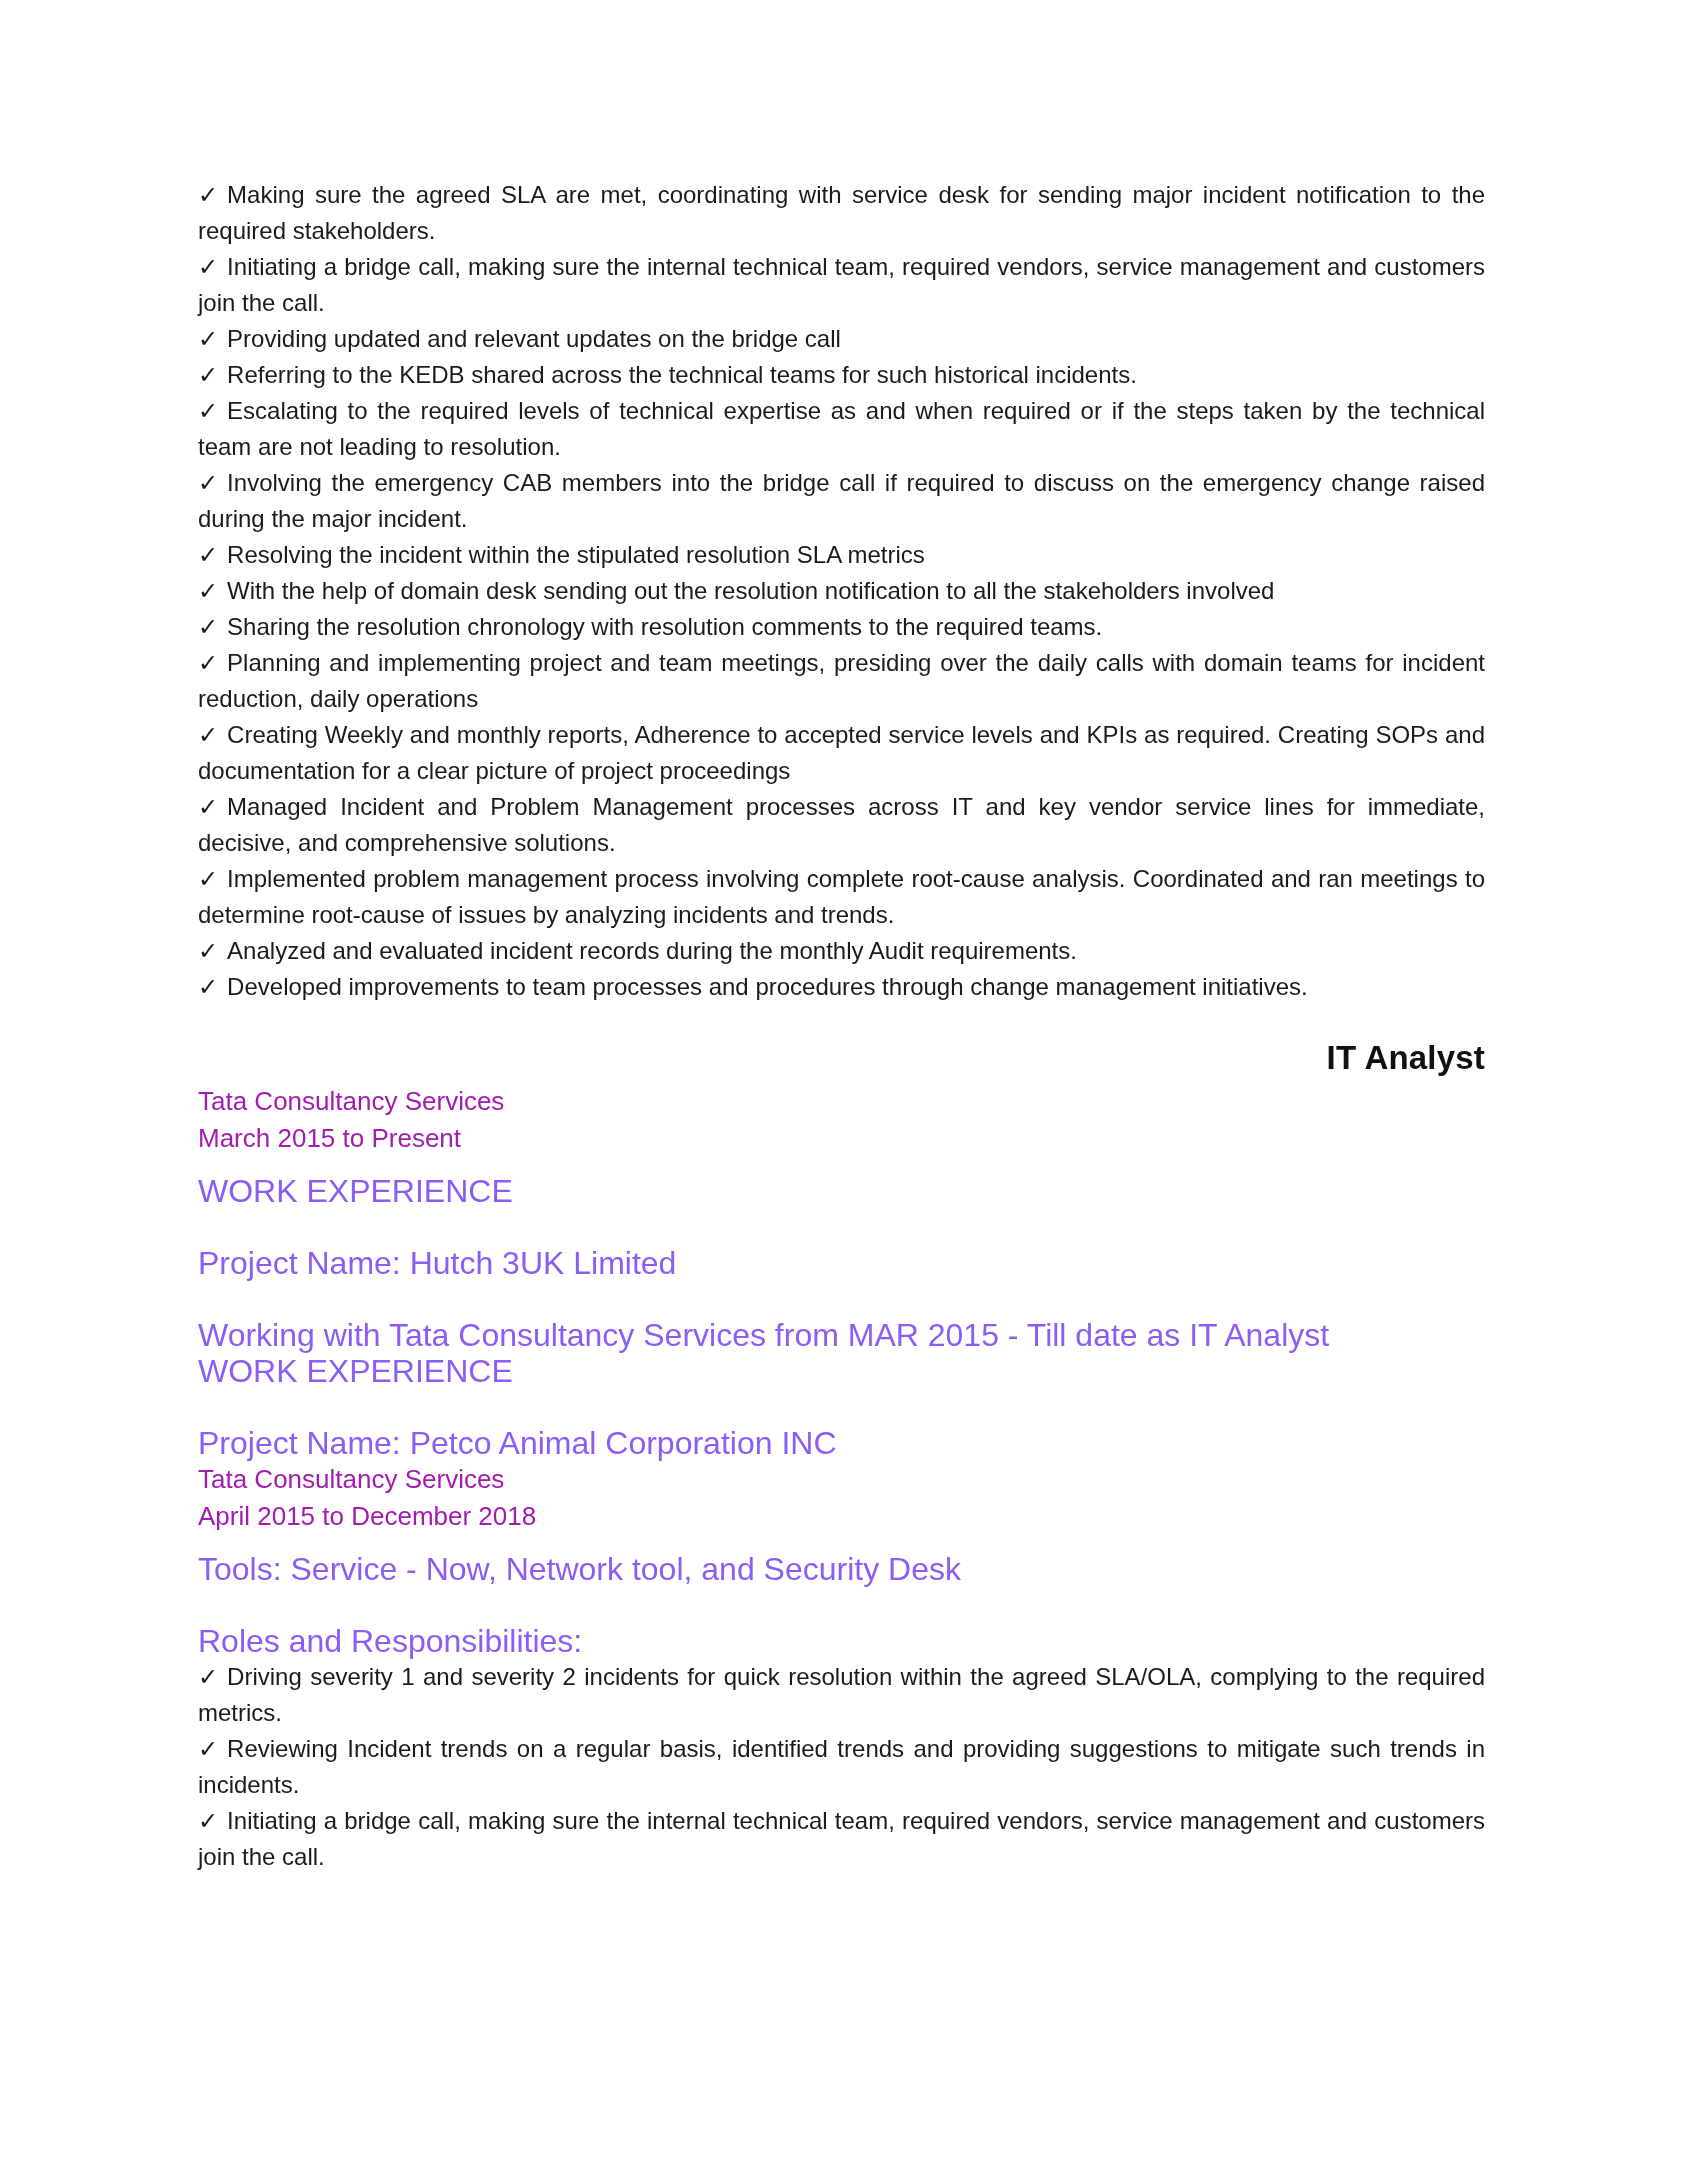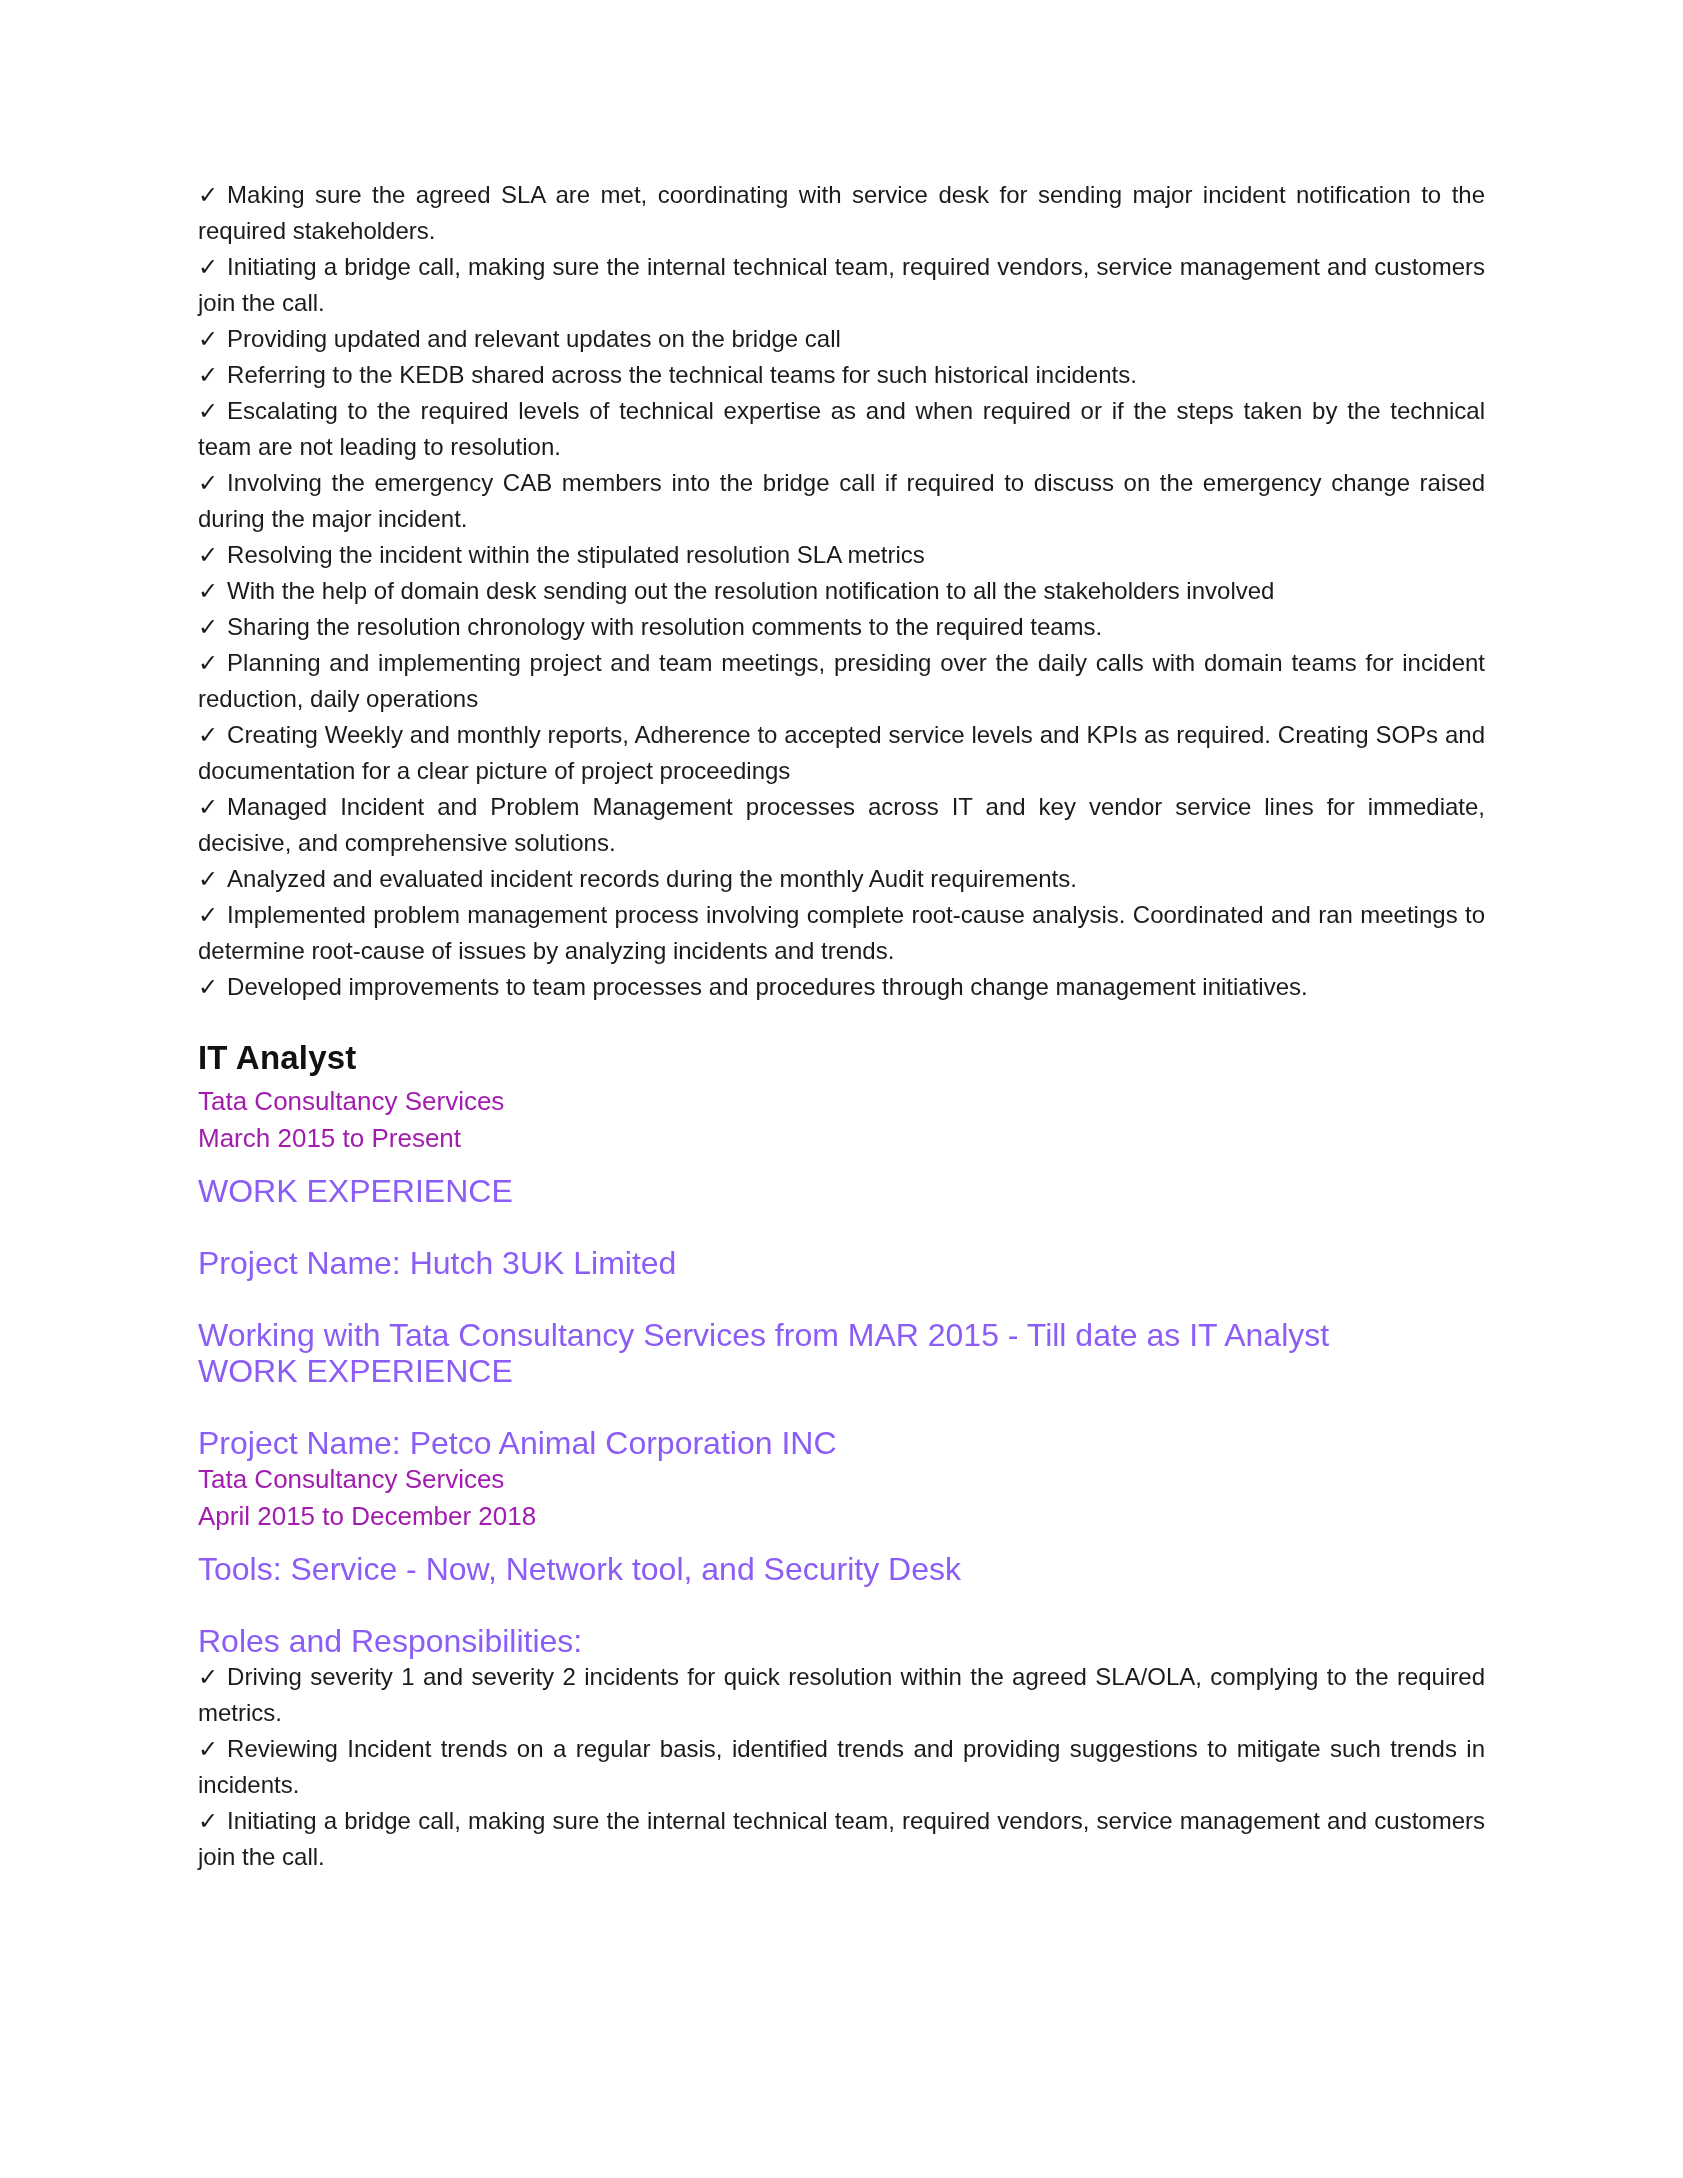--- a/index.html
+++ b/index.html
@@ -24,20 +24,21 @@
     display: inline-block;
     margin-right: 9px;
   }
   h2.job-title {
     font-size: 33px;
     line-height: 42px;
     font-weight: bold;
     color: #111111;
     margin: 32px 0 4px 0;
     letter-spacing: 0.2px;
+    text-align: right;
   }
   .meta {
     font-size: 26px;
     line-height: 37px;
     color: #a21caf;
   }
   .plain {
     font-size: 32px;
     line-height: 36px;
     color: #8b5cf6;
@@ -56,22 +57,22 @@
     <p class="bullet"><span class="check">✓</span><span>Providing updated and relevant updates on the bridge call</span></p>
     <p class="bullet"><span class="check">✓</span><span>Referring to the KEDB shared across the technical teams for such historical incidents.</span></p>
     <p class="bullet"><span class="check">✓</span><span>Escalating to the required levels of technical expertise as and when required or if the steps taken by the technical team are not leading to resolution.</span></p>
     <p class="bullet"><span class="check">✓</span><span>Involving the emergency CAB members into the bridge call if required to discuss on the emergency change raised during the major incident.</span></p>
     <p class="bullet"><span class="check">✓</span><span>Resolving the incident within the stipulated resolution SLA metrics</span></p>
     <p class="bullet"><span class="check">✓</span><span>With the help of domain desk sending out the resolution notification to all the stakeholders involved</span></p>
     <p class="bullet"><span class="check">✓</span><span>Sharing the resolution chronology with resolution comments to the required teams.</span></p>
     <p class="bullet"><span class="check">✓</span><span>Planning and implementing project and team meetings, presiding over the daily calls with domain teams for incident reduction, daily operations</span></p>
     <p class="bullet"><span class="check">✓</span><span>Creating Weekly and monthly reports, Adherence to accepted service levels and KPIs as required. Creating SOPs and documentation for a clear picture of project proceedings</span></p>
     <p class="bullet"><span class="check">✓</span><span>Managed Incident and Problem Management processes across IT and key vendor service lines for immediate, decisive, and comprehensive solutions.</span></p>
+    <p class="bullet"><span class="check">✓</span><span>Implemented problem management process involving complete root-cause analysis. Coordinated and ran meetings to determine root-cause of issues by analyzing incidents and trends.</span></p>
     <p class="bullet"><span class="check">✓</span><span>Analyzed and evaluated incident records during the monthly Audit requirements.</span></p>
-    <p class="bullet"><span class="check">✓</span><span>Implemented problem management process involving complete root-cause analysis. Coordinated and ran meetings to determine root-cause of issues by analyzing incidents and trends.</span></p>
     <p class="bullet"><span class="check">✓</span><span>Developed improvements to team processes and procedures through change management initiatives.</span></p>
   </section>
 
   <section>
     <h2 class="job-title">IT Analyst</h2>
     <p class="meta">Tata Consultancy Services</p>
     <p class="meta">March 2015 to Present</p>
     <p class="plain mt-small">WORK EXPERIENCE</p>
     <p class="plain gap">Project Name: Hutch 3UK Limited</p>
     <p class="plain gap">Working with Tata Consultancy Services from MAR 2015 - Till date as IT Analyst</p>

